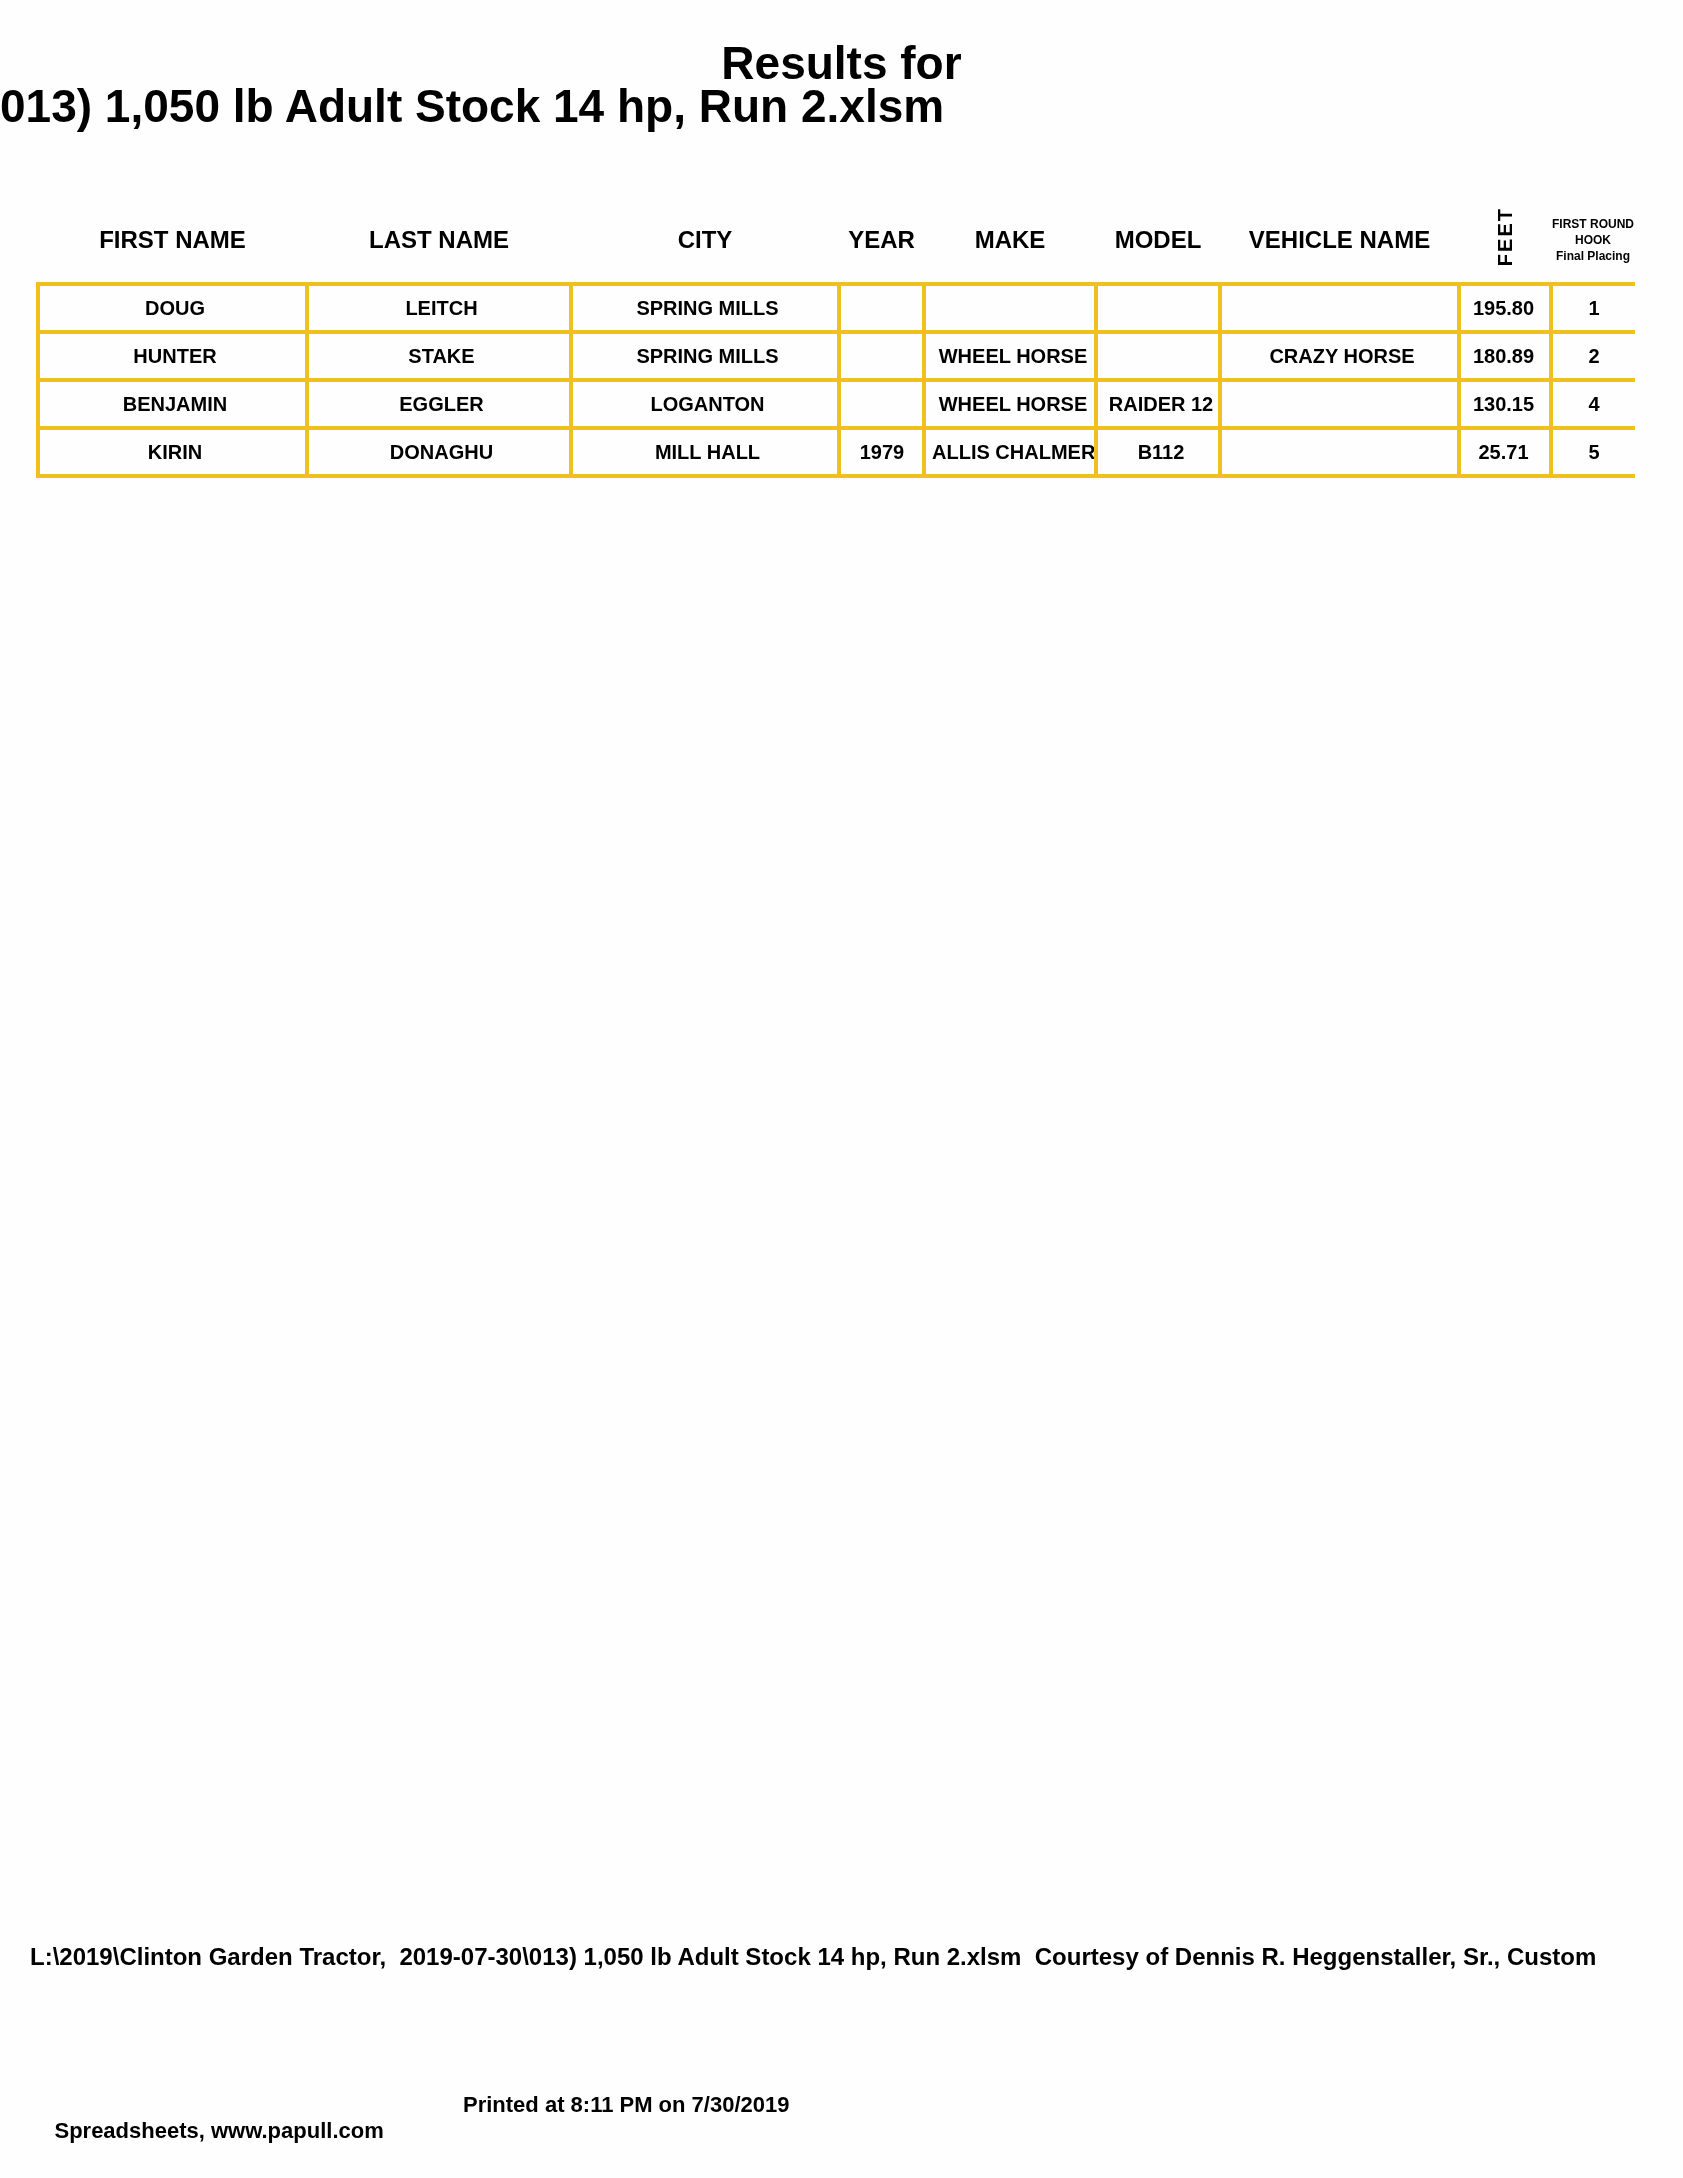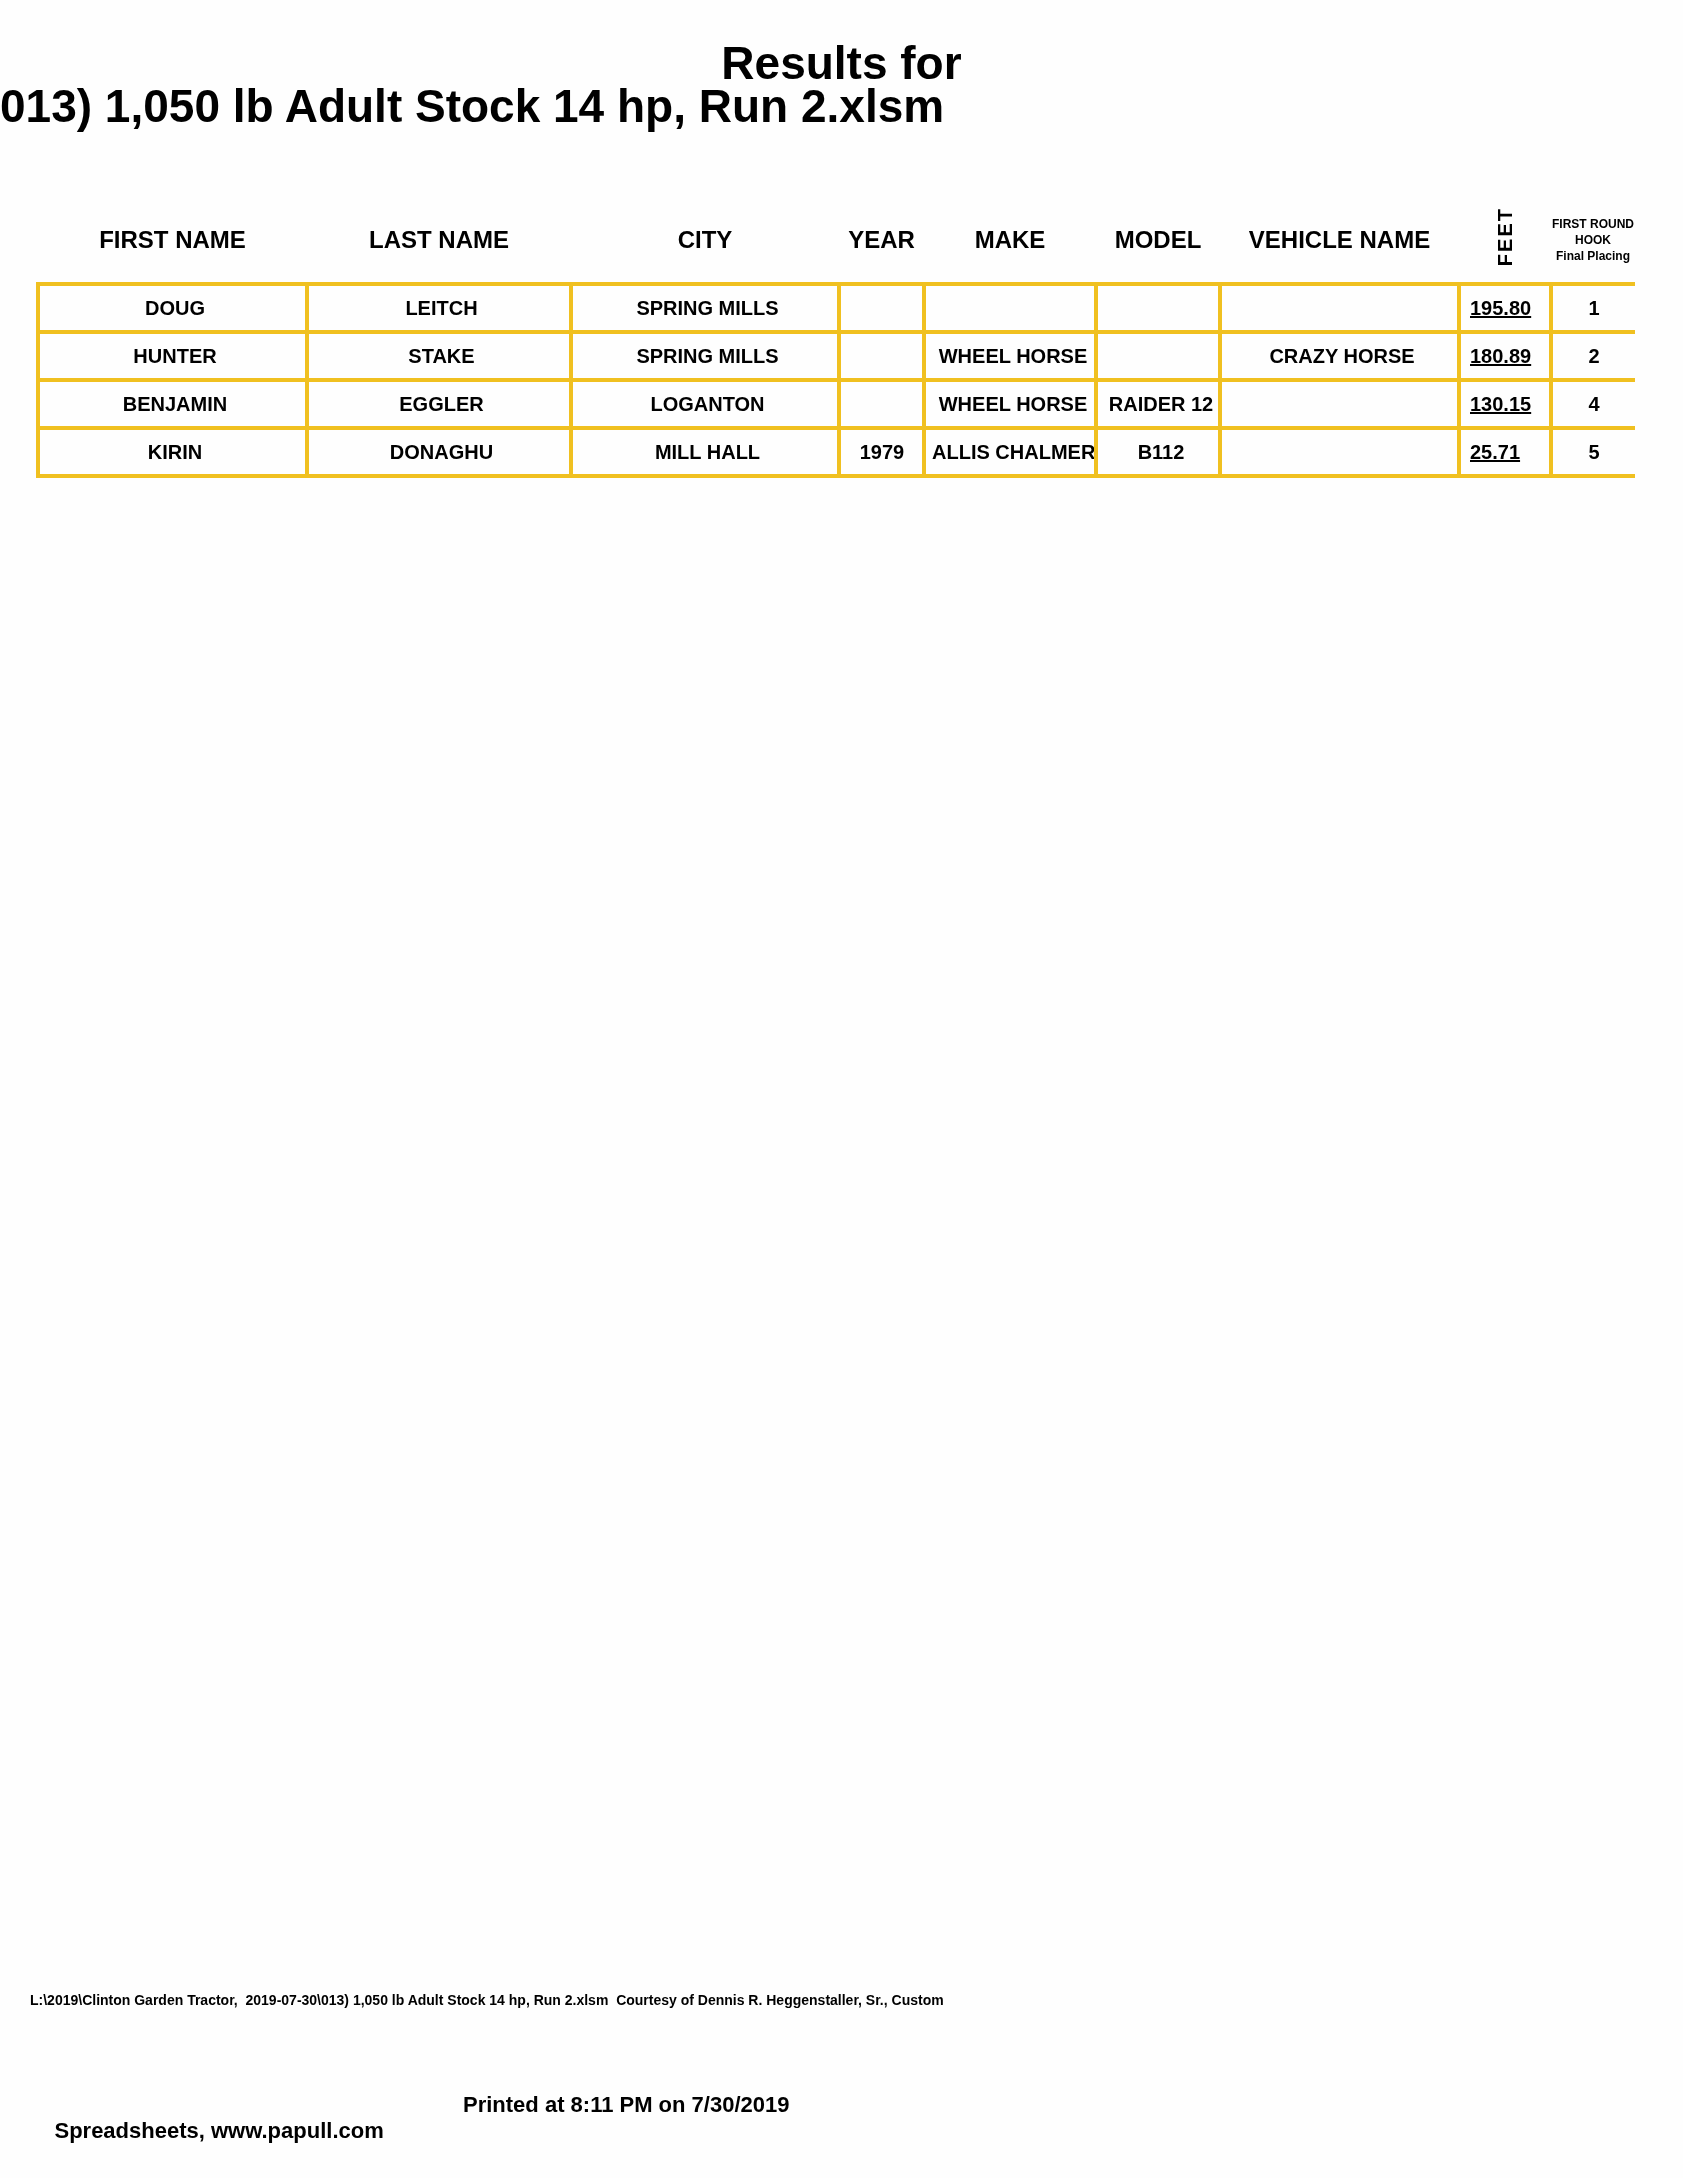--- a/index.html
+++ b/index.html
@@ -45,27 +45,27 @@
     writing-mode: vertical-rl; transform: rotate(180deg);
     font-size: 20px; letter-spacing: 2px; font-weight: bold;
   }
   tbody td {
     height: 48px; border: 4px solid var(--gold);
     font-size: 20px; vertical-align: middle;
     padding: 0 4px 0 9px; text-align: center;
   }
   tbody td.col-year { padding-left: 5px; }
   tbody td.col-make, tbody td.col-model { padding-left: 6px; padding-right: 0; }
-  tbody td.col-feet { text-align: left; padding-right: 12px; text-decoration: underline; }
+  tbody td.col-feet { text-align: center; padding-right: 12px; }
   tbody td.col-placing { text-align: center; padding: 0; border-right: none; }
 
   
   .footer-line1 {
-    position: absolute; left: 30px; top: 1987px;
-    font-size: 14px; line-height: 26px; white-space: pre; font-weight: bold;
+    position: absolute; left: 30px; top: 1944px;
+    font-size: 24px; line-height: 26px; white-space: pre; font-weight: bold;
   }
   .footer-line2 {
     position: absolute; left: 30px; top: 2092px; width: 1624px;
     font-size: 22px; line-height: 26px; white-space: pre; font-weight: bold;
   }
   .footer-line2 .printed-at { position: absolute; left: 433px; top: 0; }
 </style>
 </head>
 <body>
 

